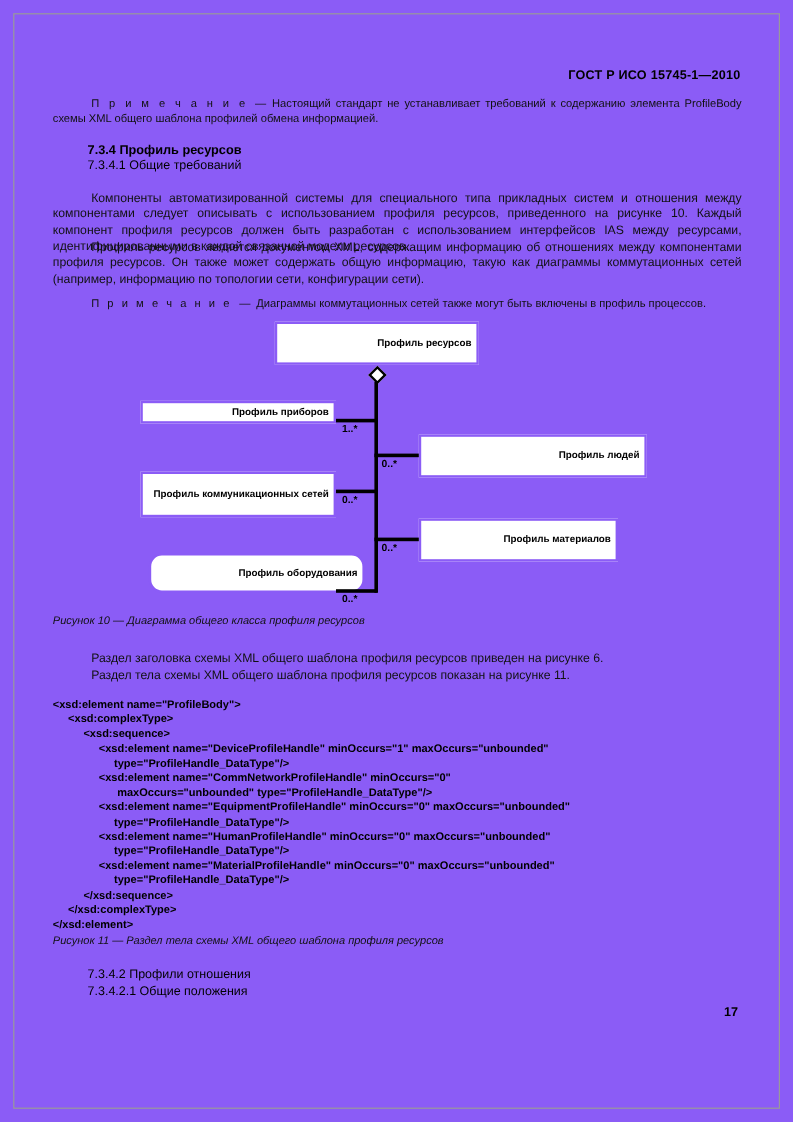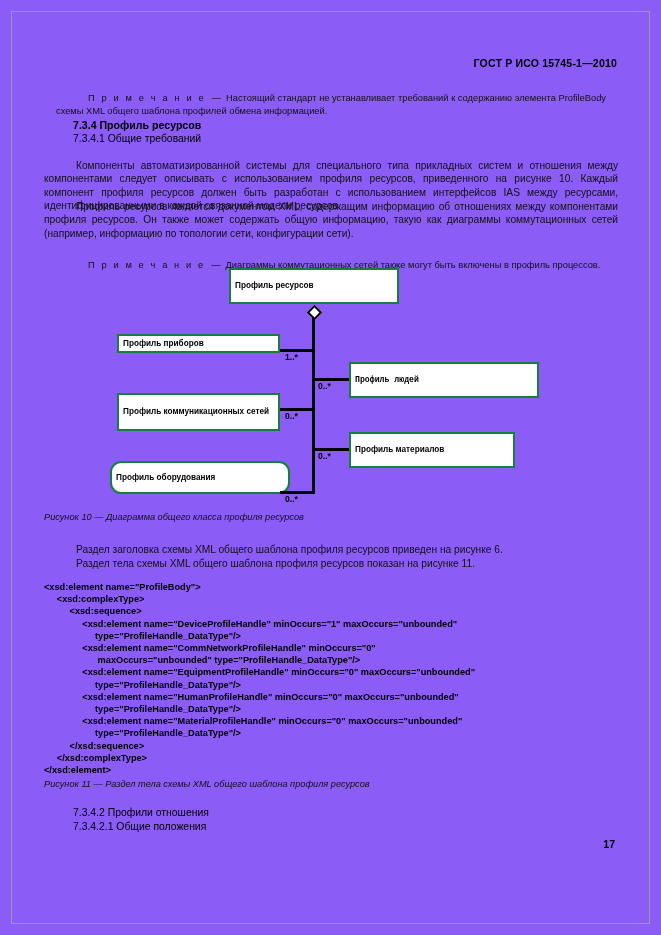--- a/index.html
+++ b/index.html
@@ -48,21 +48,21 @@
     line-height: 13.4px;
     color: #111;
     text-align: justify;
     margin: 0;
   }
   .para.indent { text-indent: 32px; }
   .note {
     font-size: 9.3px;
     line-height: 13.2px;
     color: #111;
-    margin: 12px;
+    margin: 0;
     text-align: justify;
   }
   .note .note-label {
     letter-spacing: 2.1px;
   }
   .note-indent { text-indent: 32px; }
 
   .h-bold {
     font-size: 10.6px;
     font-weight: bold;
@@ -80,26 +80,26 @@
   
   .diagram {
     position: absolute;
     left: 0;
     top: 262px;
     width: 661px;
     height: 245px;
   }
   .ubox {
     position: absolute;
-    border: 2px solid #15803d;
+    border: 2px solid #8b5cf6;
     background: #fff;
     box-sizing: border-box;
     display: flex;
     align-items: center;
-    justify-content: flex-start;
+    justify-content: flex-end;
     text-align: center;
     font-size: 8.2px;
     font-weight: bold;
     color: #000;
     line-height: 10px;
     padding: 2px 4px;
   }
   .uline {
     position: absolute;
     background: #000;
@@ -197,27 +197,27 @@
     </div>
     <div class="uline" style="left:280px; top:87px; width:34px; height:3px;"></div>
     <div class="umult" style="left:285px; top:90px;">1..*</div>
 
     <div class="ubox" style="left:117px; top:131px; width:163px; height:38px;">
       <span>Профиль коммуникационных сетей</span>
     </div>
     <div class="uline" style="left:280px; top:146px; width:34px; height:3px;"></div>
     <div class="umult" style="left:285px; top:149px;">0..*</div>
 
-    <div class="ubox" style="left:110px; top:199px; width:180px; height:33px;border-radius:11px;">
+    <div class="ubox" style="left:124px; top:199px; width:180px; height:33px;border-radius:11px;">
       <span>Профиль оборудования</span>
     </div>
     <div class="uline" style="left:280px; top:229px; width:34px; height:3px;"></div>
     <div class="umult" style="left:285px; top:232px;">0..*</div>
 
-    <div class="ubox" style="left:349px; top:100px; width:190px; height:36px;font-family:Liberation Mono, monospace;">
+    <div class="ubox" style="left:349px; top:100px; width:190px; height:36px;">
       <span>Профиль людей</span>
     </div>
     <div class="uline" style="left:312px; top:116px; width:37px; height:3px;"></div>
     <div class="umult" style="left:318px; top:119px;">0..*</div>
 
     <div class="ubox" style="left:349px; top:170px; width:166px; height:36px;">
       <span>Профиль материалов</span>
     </div>
     <div class="uline" style="left:312px; top:186px; width:37px; height:3px;"></div>
     <div class="umult" style="left:318px; top:189px;">0..*</div>

